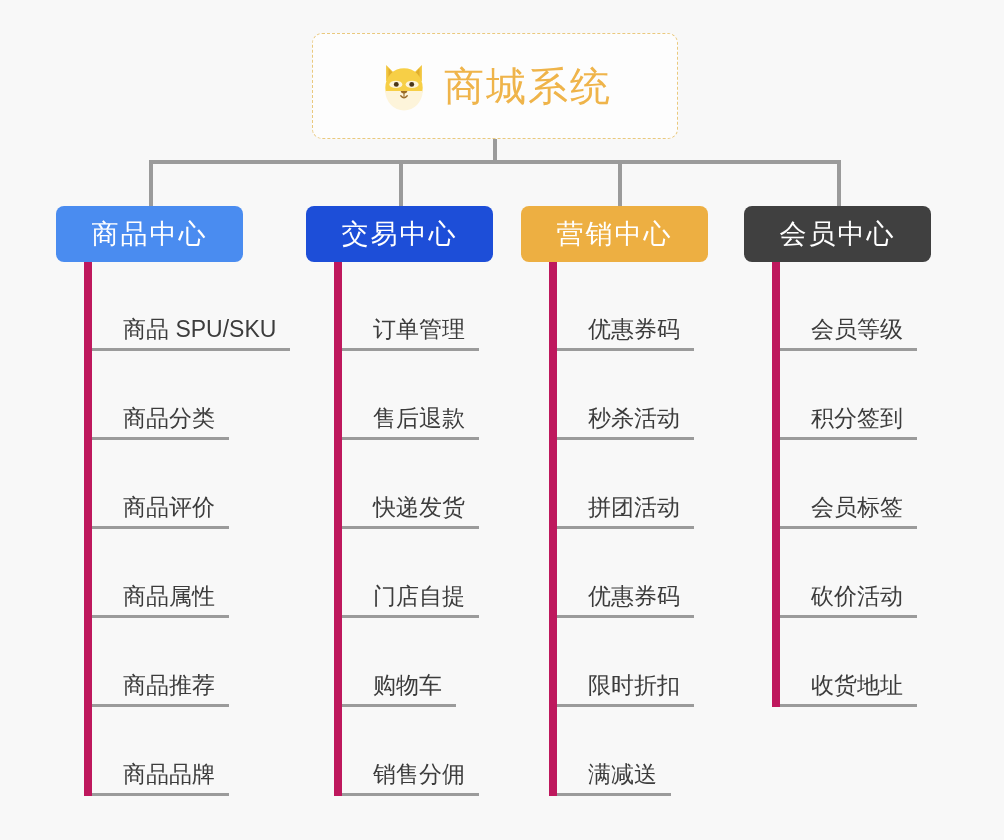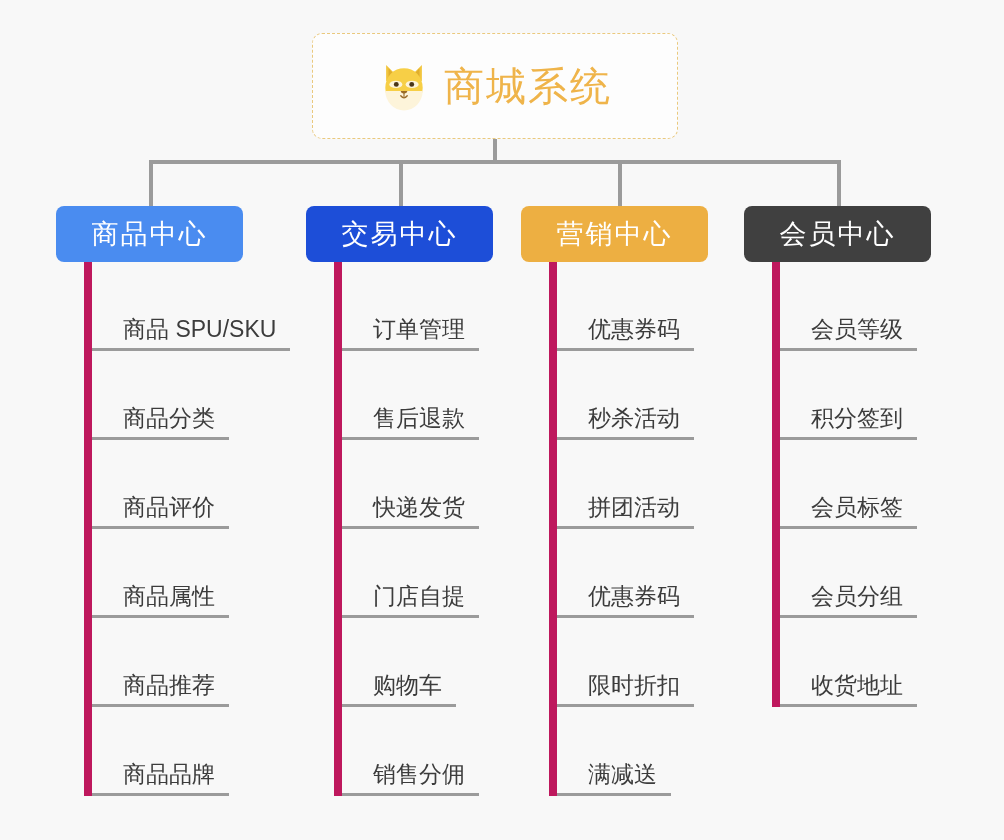--- a/index.html
+++ b/index.html
@@ -234,21 +234,21 @@
       <div class="leaf">
           <span class="leaf-inner">会员等级</span>
         </div>
       <div class="leaf">
           <span class="leaf-inner">积分签到</span>
         </div>
       <div class="leaf">
           <span class="leaf-inner">会员标签</span>
         </div>
       <div class="leaf">
-          <span class="leaf-inner">会员分组</span>
+          <span class="leaf-inner">砍价活动</span>
         </div>
       <div class="leaf">
           <span class="leaf-inner">收货地址</span>
         </div>
     </div>
   </div>
 
 </div>
 
 </body></html>

